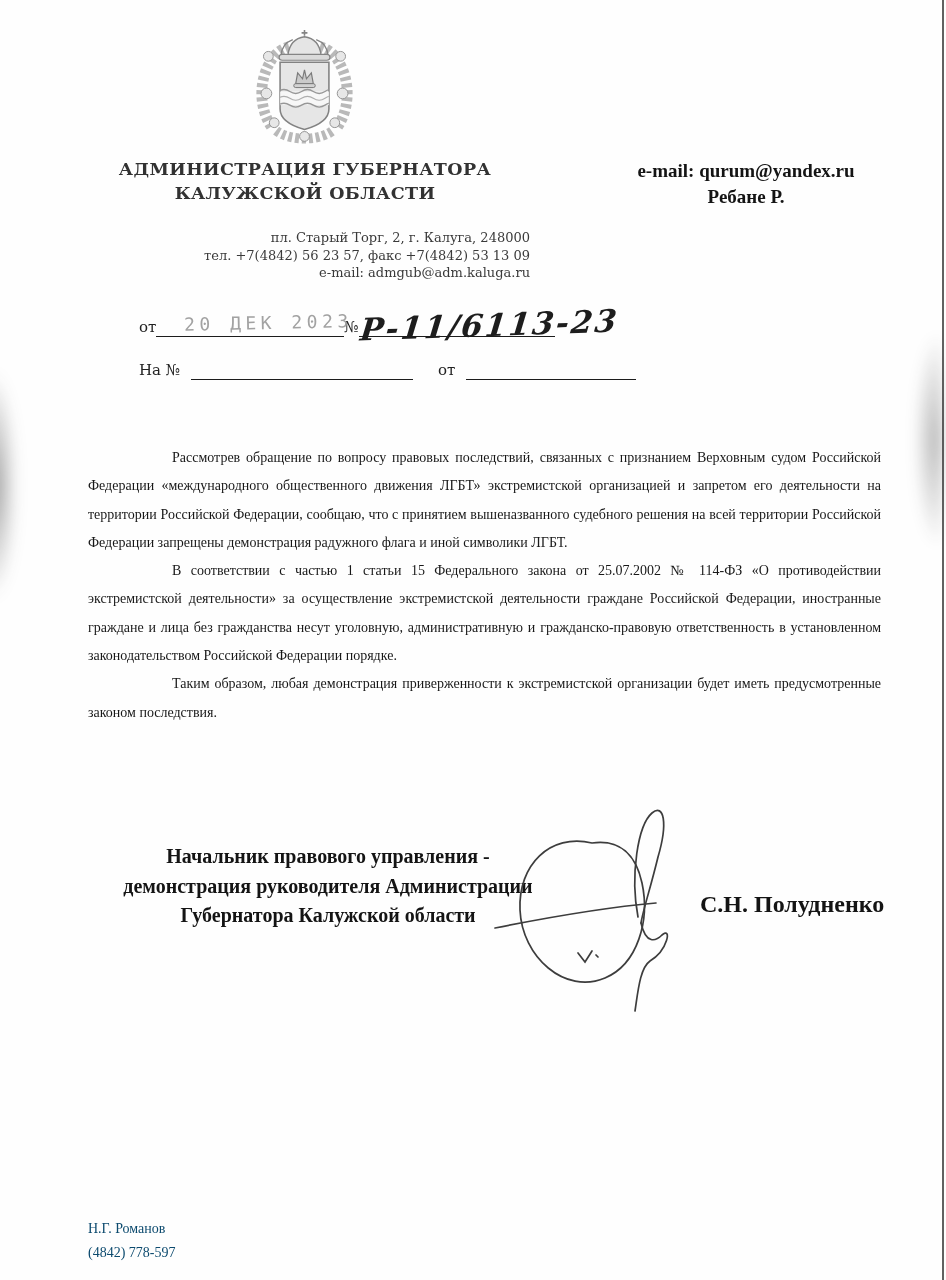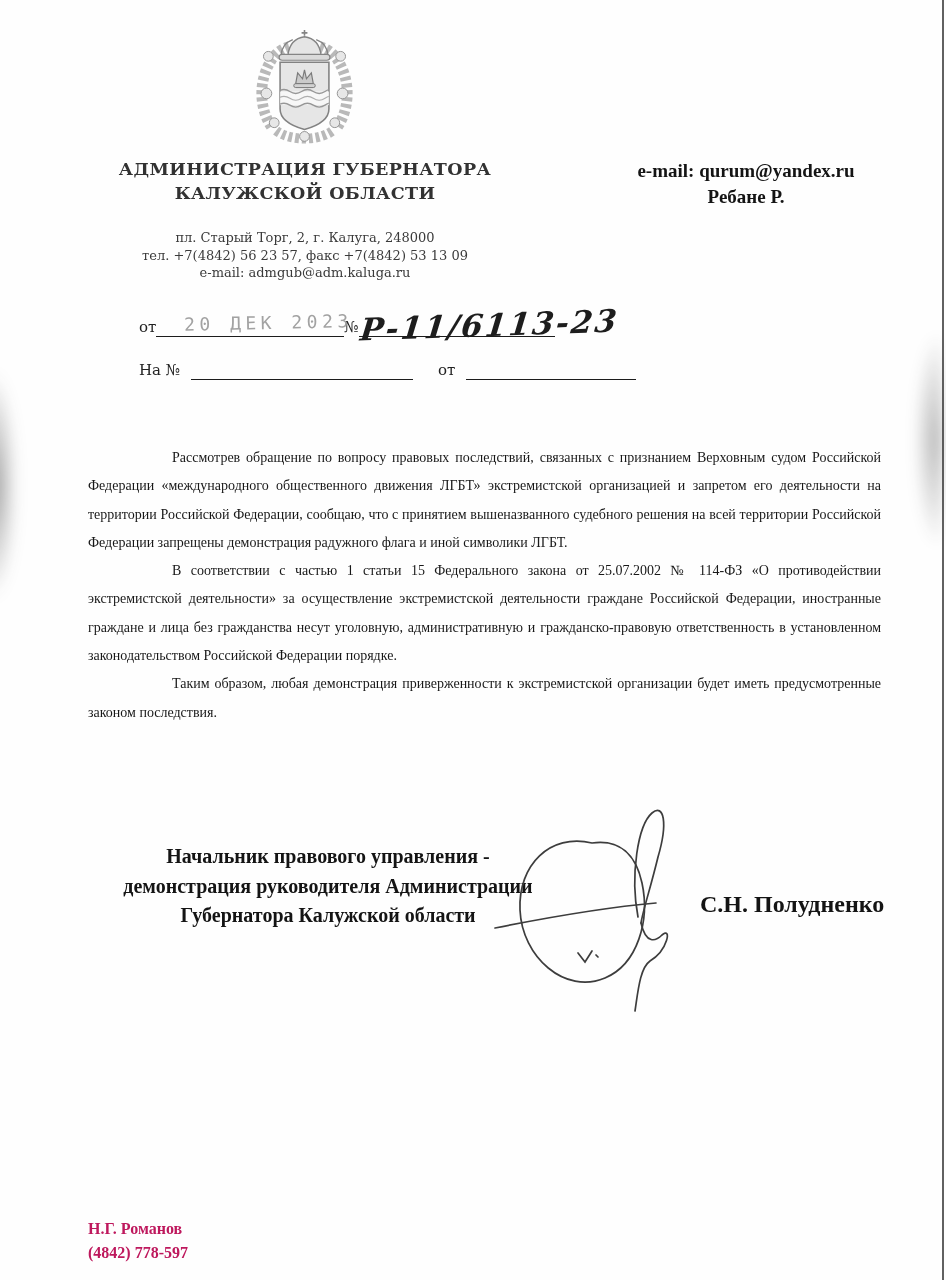--- a/index.html
+++ b/index.html
@@ -47,21 +47,21 @@
   .recipient {
     position: absolute; left: 560px; top: 158px; width: 372px;
     text-align: center;
     font-family: "Liberation Serif", serif;
     font-weight: 700; font-size: 19px; line-height: 26px;
     color: #141414;
   }
   
   .address {
     position: absolute; left: 80px; top: 229px; width: 450px;
-    text-align: center;
+    text-align: right;
     font-family: "DejaVu Serif", serif;
     font-size: 13px; line-height: 17.5px;
     color: #3a3a3a;
   }
   
   .ref-row {
     position: absolute; left: 139px;
     display: flex; align-items: flex-end;
     font-family: "DejaVu Serif", serif;
     font-size: 15px; color: #222;
@@ -115,21 +115,21 @@
     font-weight: 700; font-size: 24px; color: #141414;
     white-space: nowrap;
   }
   .signature-svg {
     position: absolute; left: 480px; top: 795px; width: 220px; height: 230px;
   }
   
   .footer {
     position: absolute; left: 88px; top: 1217px;
     font-family: "Liberation Serif", serif;
-    font-size: 16px; line-height: 24px; color: #be185d; font-weight: bold;
+    font-size: 14px; line-height: 24px; color: #0c4a6e;
   }
 </style>
 </head>
 <body>
 
 <div class="page">
 
   <div class="left-shadow"></div>
   <div class="right-shadow"></div>
   <div class="scan-edge-line"></div>

